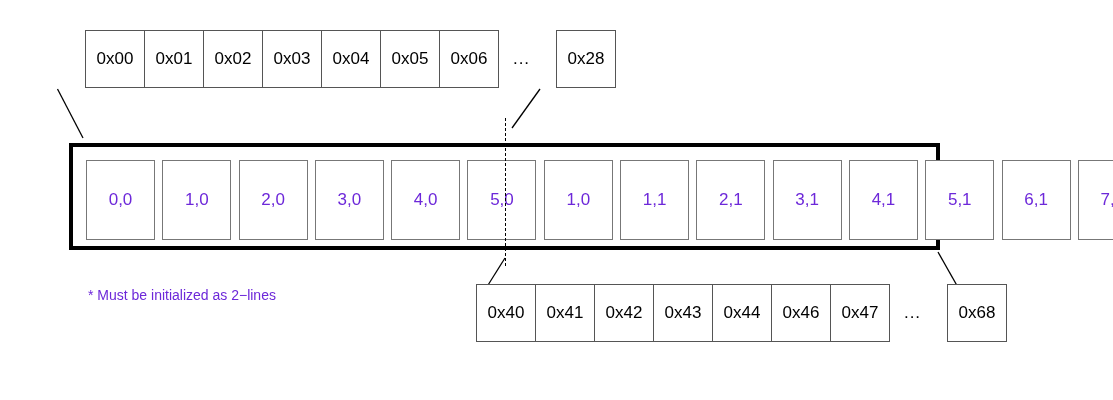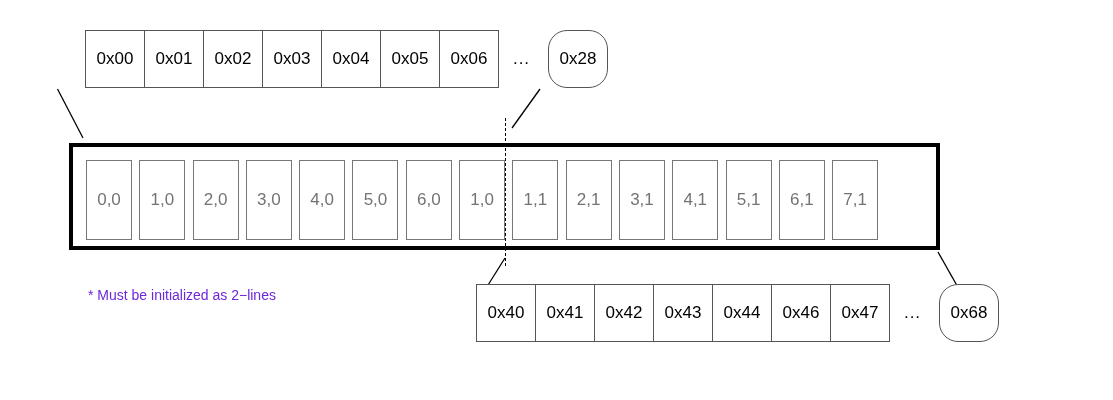--- a/index.html
+++ b/index.html
@@ -40,51 +40,51 @@
   .addr-ellipsis {
     width: 45px;
     height: 58px;
     display: flex;
     align-items: center;
     justify-content: center;
     font-size: 17px;
     color: #000000;
     letter-spacing: 1px;
   }
-  .addr-cell.detached { margin-left: 4px; border-radius: 19px; }
+  .addr-cell.detached { margin-left: 12px; }
 
   
   #main-box {
     position: absolute;
     left: 69px;
     top: 143px;
     width: 871px;
     height: 107px;
     box-sizing: border-box;
     border: 4px solid #000000;
     background: #ffffff;
   }
   #main-cells {
     position: absolute;
     left: 86px;
     top: 160px;
     display: flex;
     gap: 7.3px;
   }
   .word-cell {
-    width: 46px;
+    width: 69px;
     height: 80px;
     box-sizing: border-box;
     border: 1px solid #777777;
     background: #ffffff;
     display: flex;
     align-items: center;
     justify-content: center;
     font-size: 17px;
-    color: #737373;
+    color: #6d28d9;
   }
 
   
   #split-line {
     position: absolute;
     left: 505px;
     top: 118px;
     width: 0;
     height: 148px;
     border-left: 1.5px dashed #000000;
@@ -135,21 +135,20 @@
 
   <div id="main-box"></div>
 
   <div id="main-cells">
     <div class="word-cell">0,0</div>
     <div class="word-cell">1,0</div>
     <div class="word-cell">2,0</div>
     <div class="word-cell">3,0</div>
     <div class="word-cell">4,0</div>
     <div class="word-cell">5,0</div>
-    <div class="word-cell">6,0</div>
     <div class="word-cell">1,0</div>
     <div class="word-cell">1,1</div>
     <div class="word-cell">2,1</div>
     <div class="word-cell">3,1</div>
     <div class="word-cell">4,1</div>
     <div class="word-cell">5,1</div>
     <div class="word-cell">6,1</div>
     <div class="word-cell">7,1</div>
   </div>
 

